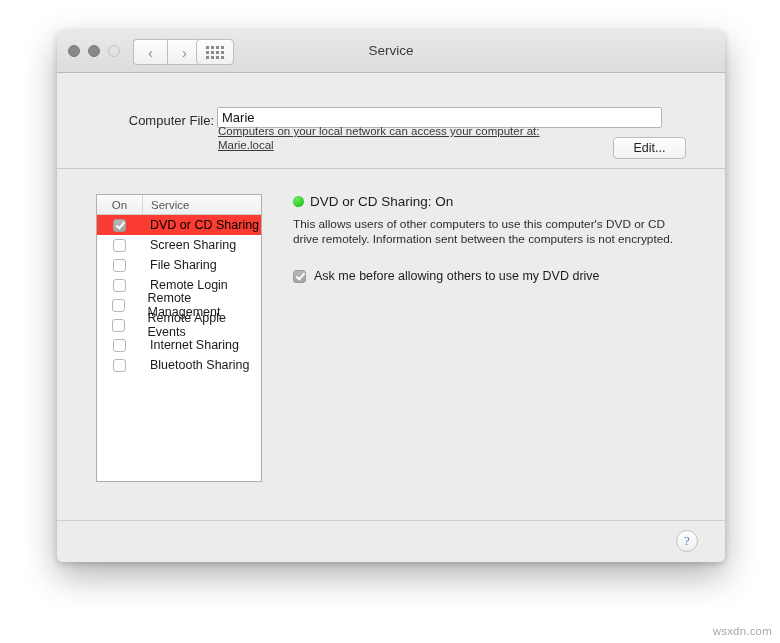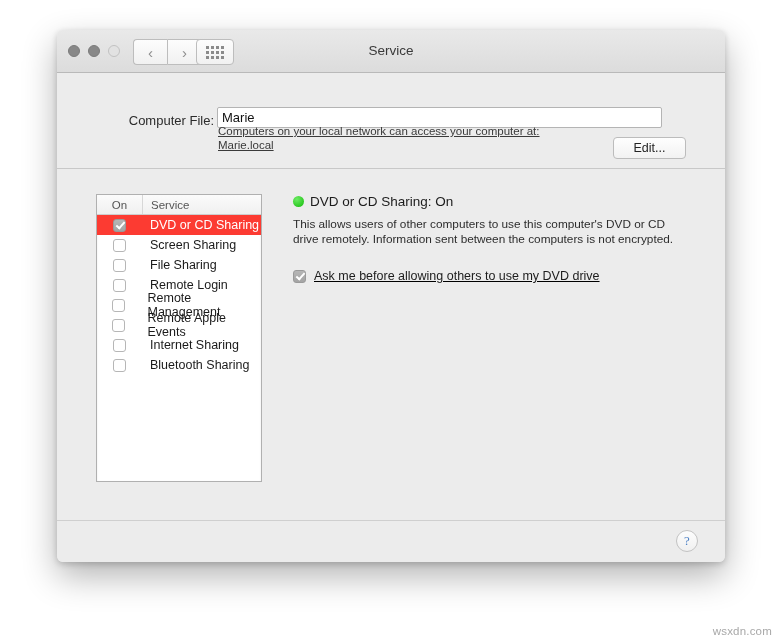--- a/index.html
+++ b/index.html
@@ -236,21 +236,21 @@
 
   .service-row {
     display: flex;
     align-items: center;
     height: 20px;
     font-size: 12.5px;
     color: #1a1a1a;
   }
   .service-row.selected {
     background: #fc3b32;
-    color: #ffffff;
+    color: #000000;
   }
   .service-row .cb-cell {
     width: 45px;
     display: flex;
     align-items: center;
     justify-content: center;
   }
   .service-row .name-cell { padding-left: 8px; }
 
   .checkbox {
@@ -311,21 +311,20 @@
     font-size: 11.8px;
     color: #2d2d2d;
     line-height: 15px;
     width: 400px;
   }
   #option-row {
     margin-top: 22px;
     display: flex;
     align-items: center;
     gap: 8px;
-    text-decoration: underline;
   }
   #option-label {
     font-size: 12.5px;
     color: #1c1c1c;
   }
 
   
   #footer-section {
     position: relative;
     height: 43px;

